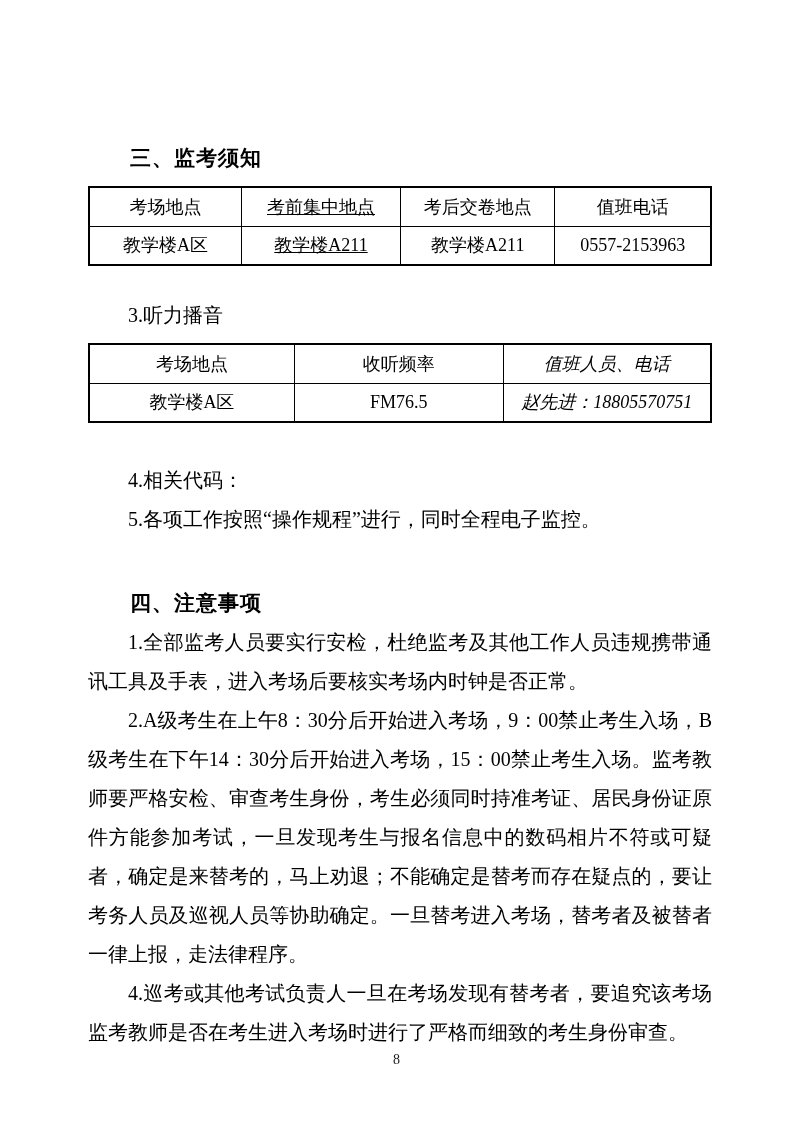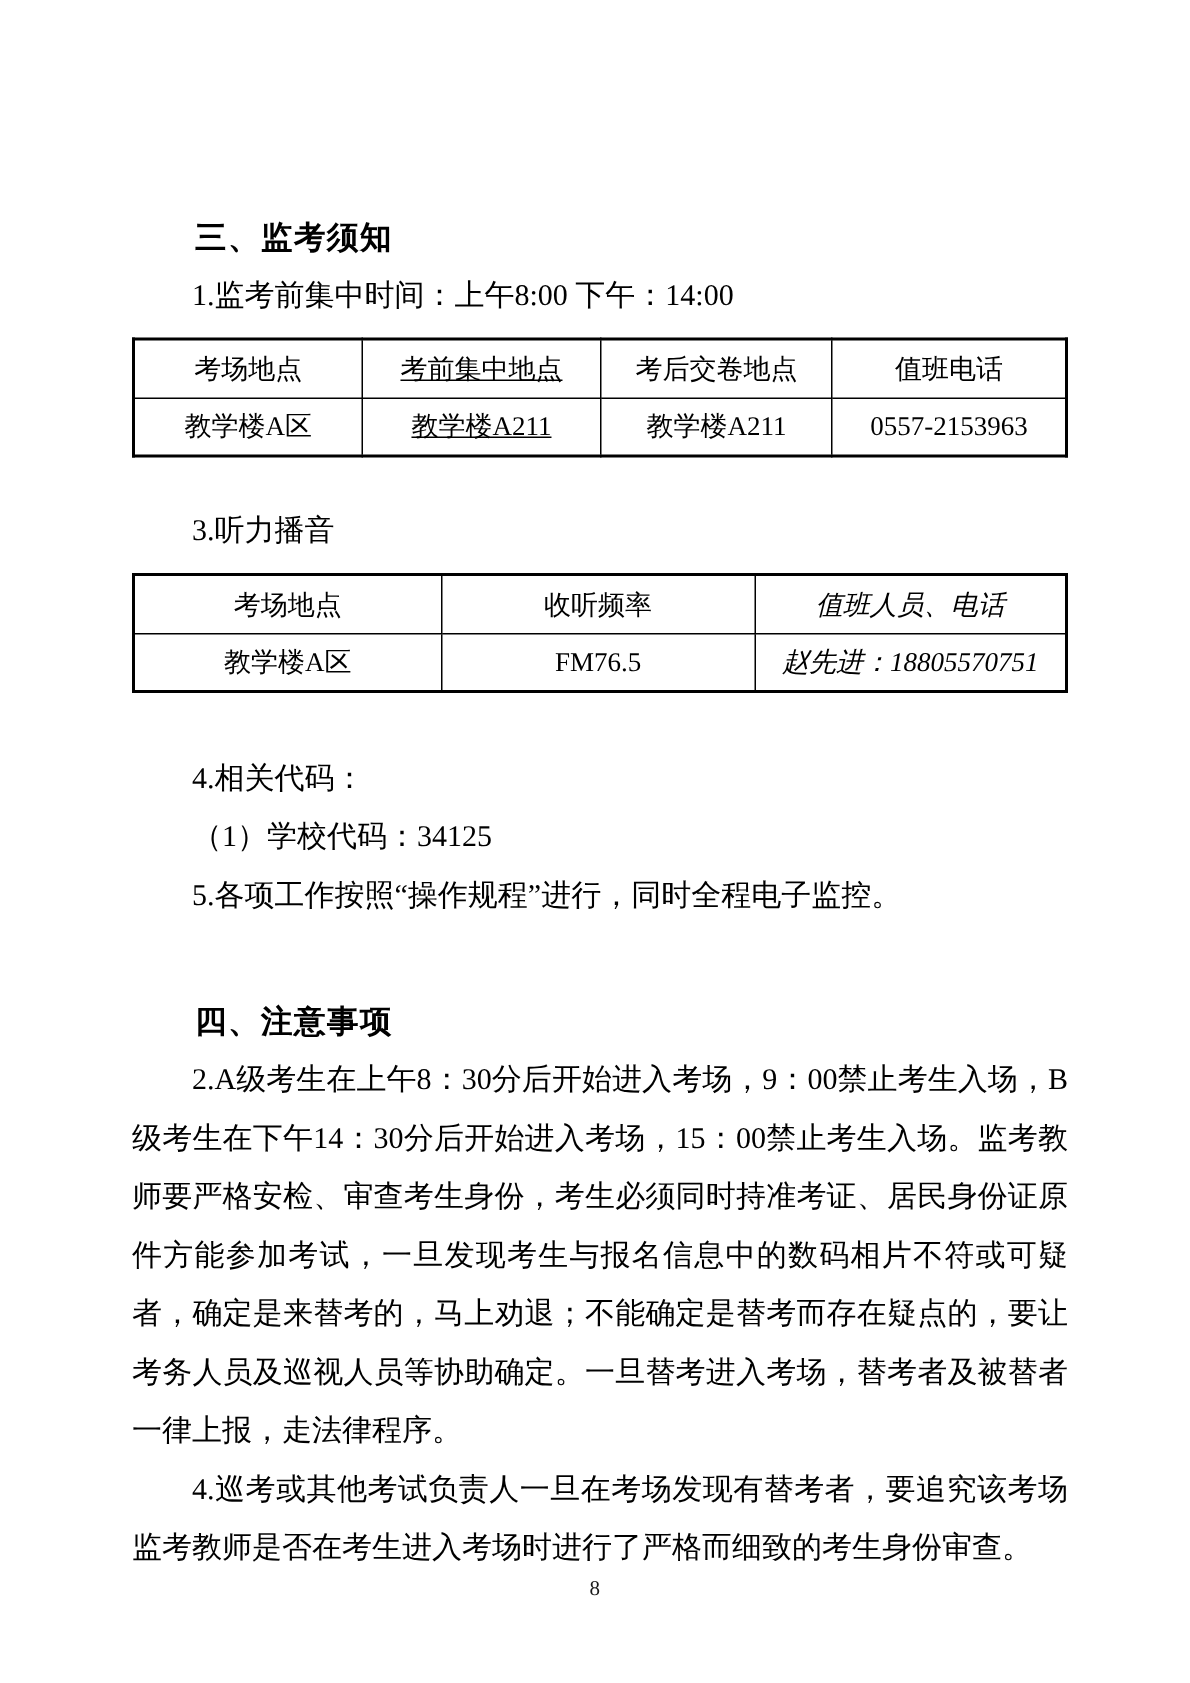--- a/index.html
+++ b/index.html
@@ -68,21 +68,20 @@
   }
 </style>
 </head>
 <body>
 
 <div class="page">
   <div class="content">
 
     <div class="heading">三、监考须知</div>
 
-    <div class="para">1.监考前集中时间：上午8:00   下午：14:00</div>
 
 
     <table class="doc-table t1">
       <tbody>
         <tr>
           <td>考场地点</td>
           <td>考前集中地点</td>
           <td>考后交卷地点</td>
           <td>值班电话</td>
         </tr>
@@ -107,27 +106,27 @@
         <tr>
           <td>教学楼A区</td>
           <td>FM76.5</td>
           <td>赵先进：18805570751</td>
         </tr>
       </tbody>
     </table>
 
     <div class="para">4.相关代码：</div>
 
-    <div class="para">（1）学校代码：34125</div>
 
 
     <div class="para">5.各项工作按照“操作规程”进行，同时全程电子监控。</div>
 
     <div class="heading">四、注意事项</div>
 
+    <div class="para">1.全部监考人员要实行安检，杜绝监考及其他工作人员违规携带通讯工具及手表，进入考场后要核实考场内时钟是否正常。</div>
 
     <div class="para">2.A级考生在上午8：30分后开始进入考场，9：00禁止考生入场，B级考生在下午14：30分后开始进入考场，15：00禁止考生入场。监考教师要严格安检、审查考生身份，考生必须同时持准考证、居民身份证原件方能参加考试，一旦发现考生与报名信息中的数码相片不符或可疑者，确定是来替考的，马上劝退；不能确定是替考而存在疑点的，要让考务人员及巡视人员等协助确定。一旦替考进入考场，替考者及被替者一律上报，走法律程序。</div>
 
     <div class="para">4.巡考或其他考试负责人一旦在考场发现有替考者，要追究该考场监考教师是否在考生进入考场时进行了严格而细致的考生身份审查。</div>
 
   </div>
 
   <div class="page-number">8</div>
 </div>
 

